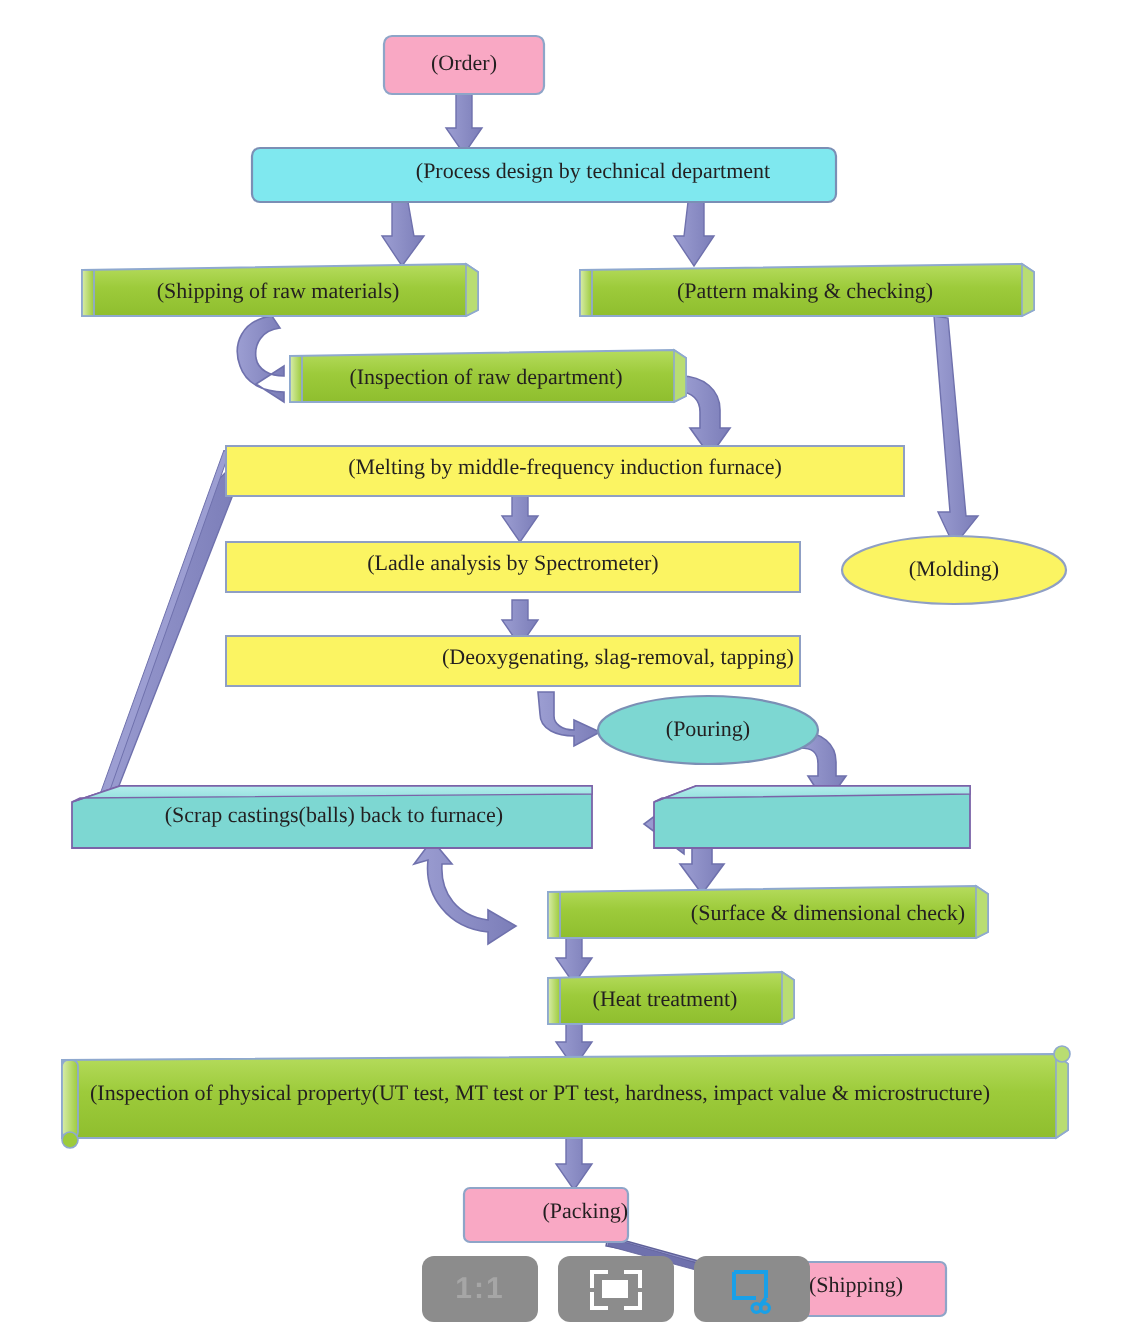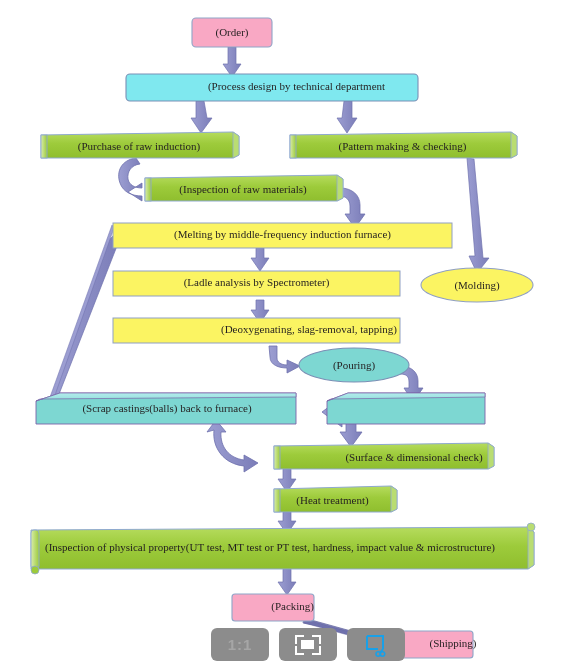--- a/index.html
+++ b/index.html
@@ -251,25 +251,25 @@
 
     <g>
       <rect x="383" y="631" width="90" height="27" rx="3" ry="3" fill="#f9a8c4" stroke="#8ea5c8" stroke-width="1.1"></rect>
     </g>
   </svg>
 
   <div class="nodeLabel" style="left:192px;top:27px;width:80px;">(Order)</div>
 
   <div class="nodeLabel" style="left:126px;top:81px;width:341px;">(Process design by technical department</div>
 
-  <div class="nodeLabel" style="left:41px;top:141px;width:196px;">(Purchase of raw induction)</div>
+  <div class="nodeLabel" style="left:41px;top:141px;width:196px;">(Shipping of raw materials)</div>
 
   <div class="nodeLabel" style="left:290px;top:141px;width:225px;">(Pattern making &amp; checking)</div>
 
-  <div class="nodeLabel" style="left:145px;top:184px;width:196px;">(Inspection of raw materials)</div>
+  <div class="nodeLabel" style="left:145px;top:184px;width:196px;">(Inspection of raw department)</div>
 
   <div class="nodeLabel" style="left:113px;top:229px;width:339px;">(Melting by middle-frequency induction furnace)</div>
 
   <div class="nodeLabel" style="left:113px;top:277px;width:287px;">(Ladle analysis by Spectrometer)</div>
 
   <div class="nodeLabel" style="left:113px;top:324px;width:336px;margin-left:28px;">(Deoxygenating, slag-removal, tapping)</div>
 
   <div class="nodeLabel" style="left:421px;top:280px;width:112px;">(Molding)</div>
 
   <div class="nodeLabel" style="left:299px;top:360px;width:110px;">(Pouring)</div>
@@ -278,21 +278,21 @@
 
 
   <div class="nodeLabel" style="left:274px;top:452px;width:214px;padding-left:33px;">(Surface &amp; dimensional check)</div>
 
   <div class="nodeLabel" style="left:274px;top:495px;width:117px;">(Heat treatment)</div>
 
   <div class="nodeLabel" style="left:45px;top:542px;width:483px;text-align:left;">(Inspection of physical property(UT test, MT test or PT test, hardness, impact value &amp; microstructure)</div>
 
   <div class="nodeLabel" style="left:232px;top:601px;width:82px;text-align:right;">(Packing)</div>
 
-  <div class="nodeLabel" style="left:383px;top:638px;width:90px;padding-left:25px;">(Shipping)</div>
+  <div class="nodeLabel" style="left:383px;top:638px;width:90px;">(Shipping)</div>
 
   <div id="toolbar">
 
     <div class="tbtn">
       <span class="tbtn-label">1:1</span>
     </div>
 
     <div class="tbtn">
       <span class="fitbox">
         <i class="tl"></i>

